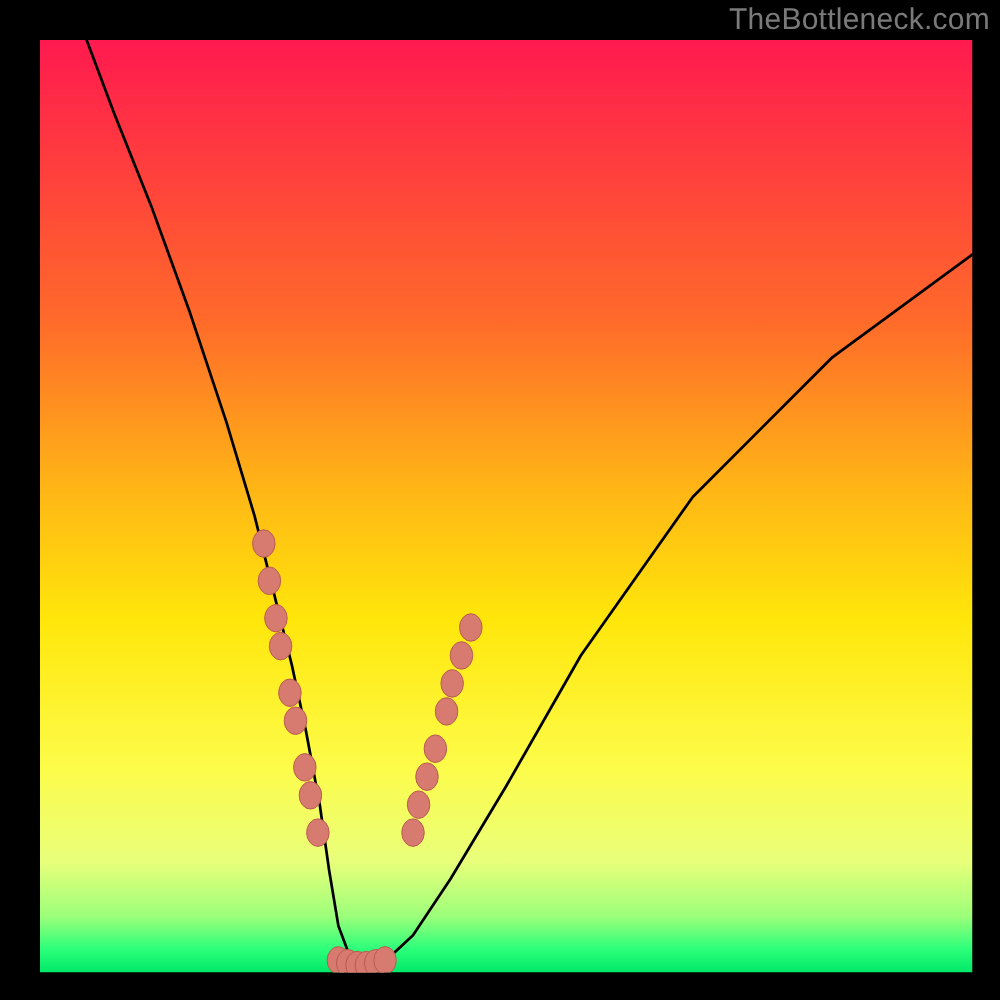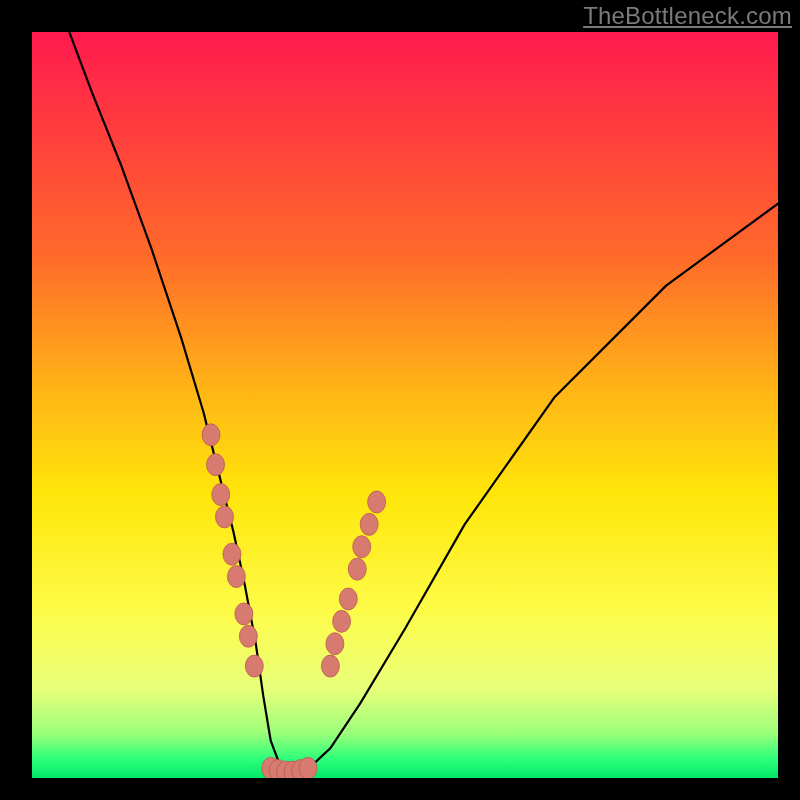--- a/index.html
+++ b/index.html
@@ -19,21 +19,20 @@
   .plot-area {
     position: absolute;
     box-sizing: border-box;
   }
   .watermark {
     position: absolute;
     font-size: 24px;
     color: #7a7a7a;
     font-weight: 500;
     letter-spacing: 0.2px;
-    text-decoration: underline;
   }
   svg {
     display: block;
   }
 </style>
 </head>
 <body>
 
 <div class="frame">
 

